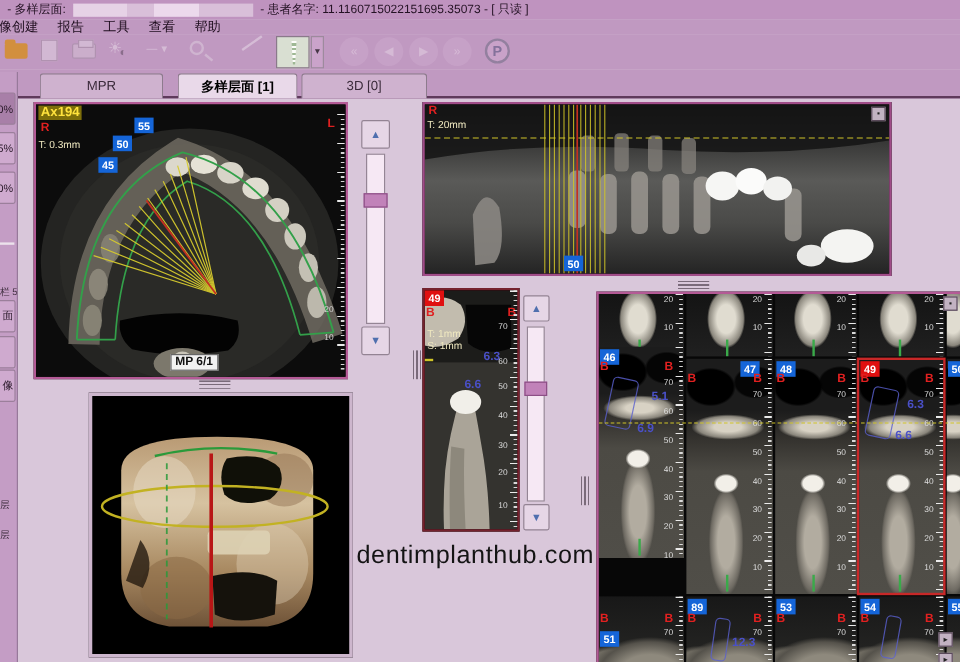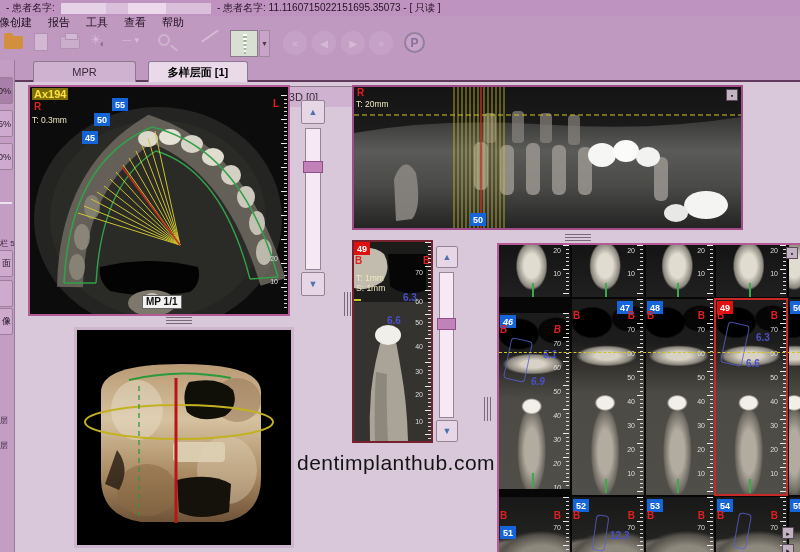--- a/index.html
+++ b/index.html
@@ -98,21 +98,21 @@
   .mini-btn{position:absolute;width:12px;height:12px;background:#c2b2c2;border:1px solid #5a4a5a;
     font-size:7px;color:#222;display:flex;align-items:center;justify-content:center;line-height:1;}
   .watermark{position:absolute;left:297px;top:451px;font-size:21px;color:#141414;letter-spacing:.5px;}
 </style>
 </head>
 <body>
 
 <div class="screen">
 
   <div class="titlebar">
-    <span>- 患者名字:</span>
+    <span>- 多样层面:</span>
     <span class="strip"></span>
     <span>- 患者名字: 11.1160715022151695.35073</span>&nbsp;
     <span>- [ 只读 ]</span>
   </div>
 
   <div class="menubar">
     <span>图像创建</span>
     <span>报告</span>
     <span>工具</span>
     <span>查看</span>
@@ -151,21 +151,21 @@
       </div>
   </div>
 
   <div class="tabbar">
     <div class="tab" style="left:33px;width:103px;">
         <span>MPR</span>
       </div>
     <div class="tab active" style="left:148px;width:100px;">
         <span>多样层面 [1]</span>
       </div>
-    <div class="tab" style="left:251px;width:105px;margin-top:25px;">
+    <div class="tab" style="left:251px;width:105px;">
         <span>3D [0]</span>
       </div>
   </div>
 
   <div class="sidebar">
     <div class="sbtn pressed" style="top:17px;">
         <span>0%</span>
       </div>
     <div class="sbtn" style="top:50px;">
         <span>5%</span>
@@ -234,21 +234,21 @@
     <span class="ovl tlab" style="left:2px;top:29px;">T: 0.3mm</span>
     <div class="ovl badge" style="left:82px;top:11px;">
         <span>55</span>
       </div>
     <div class="ovl badge" style="left:64px;top:26px;">
         <span>50</span>
       </div>
     <div class="ovl badge" style="left:52px;top:44px;">
         <span>45</span>
       </div>
-    <div class="ovl mp" style="left:112px;top:208px;">MP 1/1</div>
+    <div class="ovl mp" style="left:112px;top:208px;">MP 6/1</div>
     <div class="ticks" style="right:1px;top:8px;bottom:6px;"></div>
     <span class="ovl rlab" style="right:10px;top:168px;">20</span>
     <span class="ovl rlab" style="right:10px;top:191px;">10</span>
   </div>
 
   <div class="sc-btn" style="left:301px;top:100px;width:24px;height:24px;">▲</div>
   <div class="sc-track" style="left:305px;top:128px;width:16px;height:142px;"></div>
   <div class="sc-thumb" style="left:303px;top:161px;width:20px;height:12px;"></div>
   <div class="sc-btn" style="left:301px;top:272px;width:24px;height:24px;">▼</div>
 
@@ -371,21 +371,21 @@
       <div class="gtick" style="left:46%;bottom:0;"></div>
     </div>
     <div class="cell img-a" style="left:217px;top:0;width:71px;height:52px;">
       <div class="ticks" style="right:1px;top:0;bottom:0;"></div>
       <span class="ovl rlab" style="right:9px;top:2px;">20</span>
       <span class="ovl rlab" style="right:9px;top:25px;">10</span>
       <div class="gtick" style="left:46%;bottom:0;"></div>
     </div>
     <div class="cell img-a" style="left:290px;top:0;width:11px;height:52px;"></div>
 
-    <div class="cell img-b" style="left:0;top:68px;width:71px;height:176px;font-style:italic;">
+    <div class="cell img-b" style="left:0;top:44px;width:71px;height:176px;">
       <div class="ovl badge" style="left:1px;top:2px;">
           <span>46</span>
         </div>
       <span class="ovl rlet" style="left:1px;top:12px;">B</span>
       <span class="ovl rlet" style="right:9px;top:12px;">B</span>
       <div class="ticks" style="right:1px;top:0;bottom:0;"></div>
       <span class="ovl rlab" style="right:9px;top:27px;">70</span>
       <span class="ovl rlab" style="right:9px;top:51px;">60</span>
       <span class="ovl rlab" style="right:9px;top:75px;">50</span>
       <span class="ovl rlab" style="right:9px;top:99px;">40</span>
@@ -458,21 +458,21 @@
       <div class="ovl badge" style="left:1px;top:16px;margin-top:13px;">
           <span>51</span>
         </div>
       <span class="ovl rlet" style="left:1px;top:14px;">B</span>
       <span class="ovl rlet" style="right:9px;top:14px;">B</span>
       <div class="ticks" style="right:1px;top:0;bottom:0;"></div>
       <span class="ovl rlab" style="right:9px;top:27px;">70</span>
     </div>
     <div class="cell img-c" style="left:73px;top:252px;width:72px;height:55px;">
       <div class="ovl badge" style="left:1px;top:2px;">
-          <span>52</span>
+          <span>89</span>
         </div>
       <span class="ovl rlet" style="left:1px;top:14px;">B</span>
       <span class="ovl rlet" style="right:9px;top:14px;">B</span>
       <div class="ticks" style="right:1px;top:0;bottom:0;"></div>
       <span class="ovl rlab" style="right:9px;top:27px;">70</span>
       <div class="sketch" style="left:22px;top:18px;width:13px;height:36px;transform:rotate(8deg);"></div>
       <span class="ovl meas" style="left:38px;top:33px;">12.3</span>
     </div>
     <div class="cell img-c" style="left:147px;top:252px;width:68px;height:55px;">
       <div class="ovl badge" style="left:1px;top:2px;">

